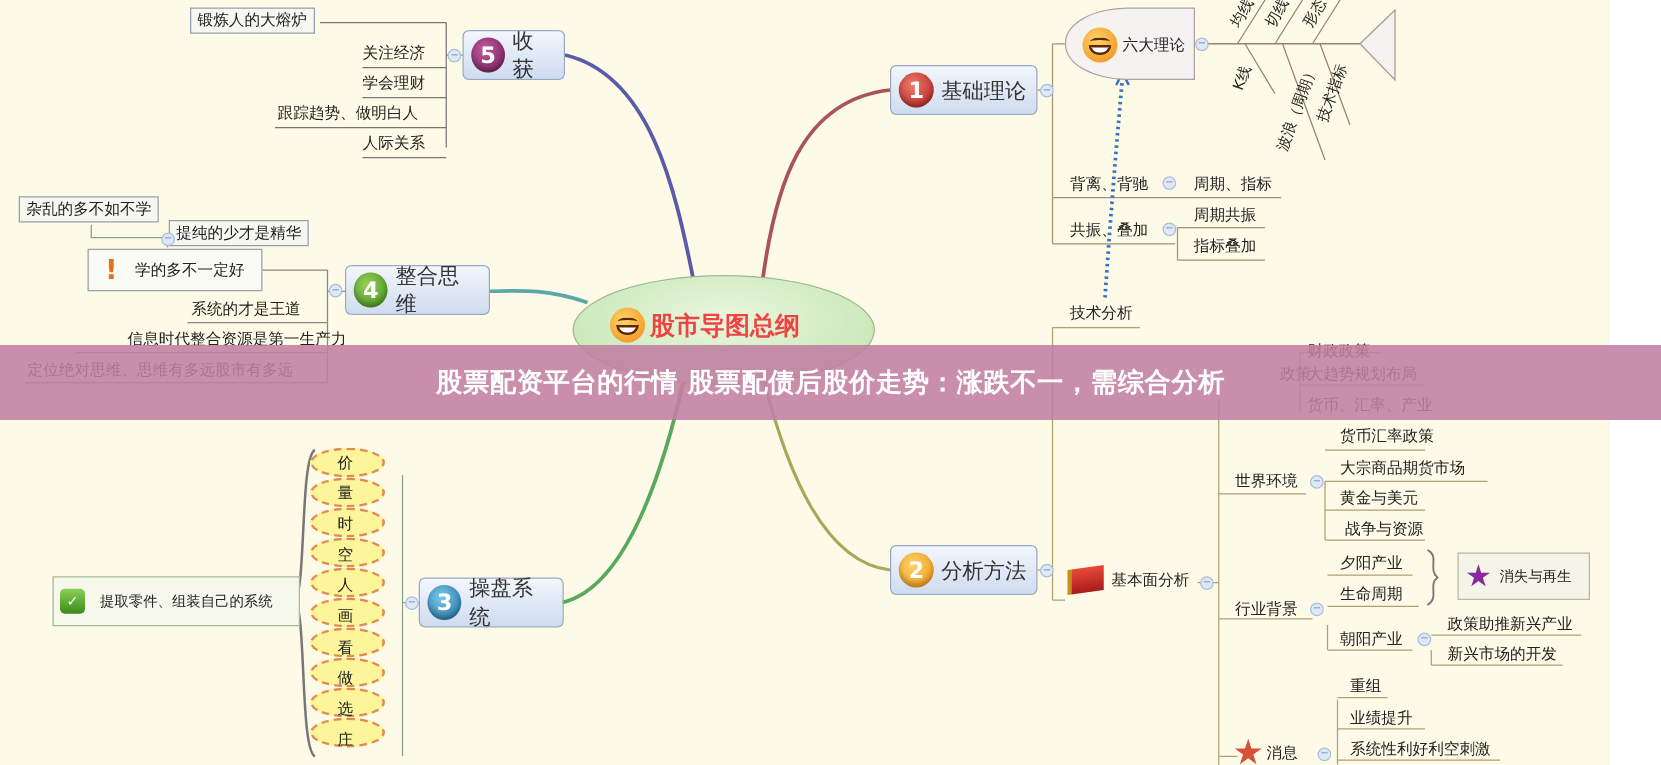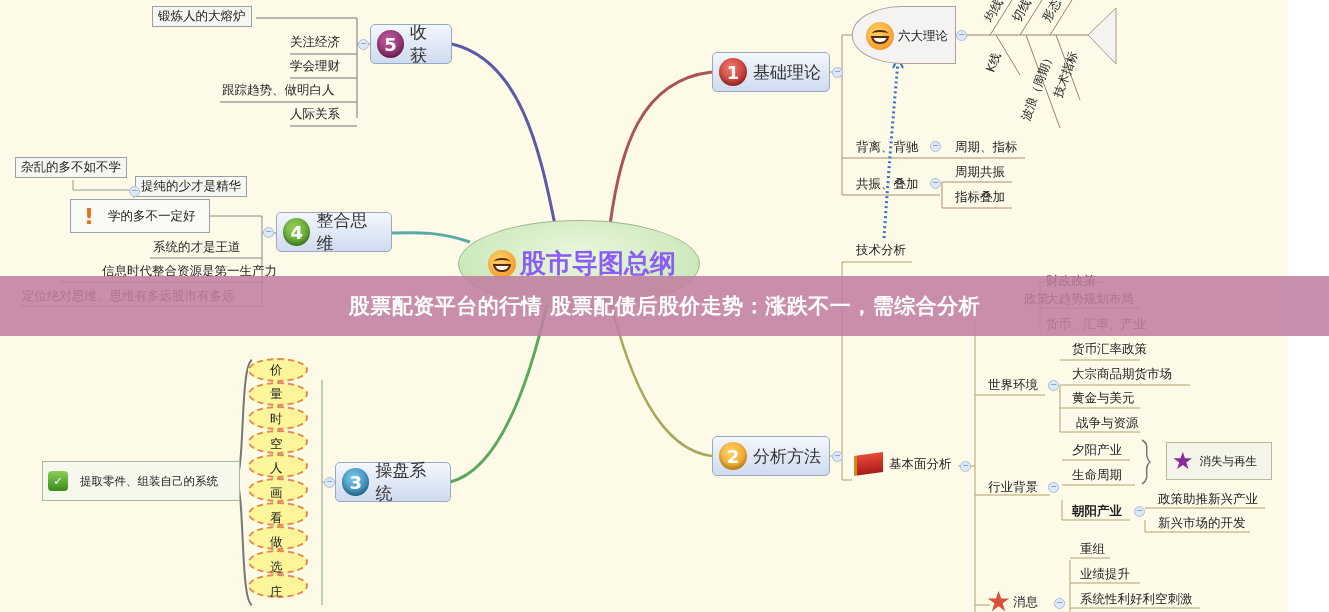--- a/index.html
+++ b/index.html
@@ -12,21 +12,21 @@
   .main-node { position:absolute; height:40px; border:1px solid #97a9c4; border-radius:5px;
     background:linear-gradient(#f3f7fd,#cfdbef); display:flex; align-items:center; padding:0 8px 0 6px;
     font-size:17px; color:#333; box-sizing:border-box; }
   .badge { width:28px; height:28px; border-radius:50%; display:inline-flex; align-items:center; justify-content:center;
     color:#fff; font-weight:bold; font-size:18px; margin-right:6px; box-shadow:inset 0 -3px 4px rgba(0,0,0,.25); }
   .boxed { position:absolute; border:1px solid #9aa0a8; background:#f7f7f2; padding:1px 5px; font-size:12.5px; }
   .collapse { position:absolute; width:9px; height:9px; border-radius:50%; border:1px solid #a9bfdd; background:#dfe8f5;
     font-size:8px; line-height:8px; text-align:center; color:#6a86b4; }
   .center-node { position:absolute; left:458px; top:220px; width:240px; height:86px; border-radius:50%;
     border:1px solid #9db78e; background:radial-gradient(ellipse at 50% 40%, #eaf7dd, #bfe3ae); }
-  .center-label { position:absolute; left:488px; top:246px; font-size:26px; font-weight:bold; color:#8b5cf6; display:flex; align-items:center; }
+  .center-label { position:absolute; left:488px; top:246px; font-size:20px; font-weight:bold; color:#ef4444; display:flex; align-items:flex-end; }
   .smiley { display:inline-block; width:28px; height:28px; border-radius:50%; background:radial-gradient(circle at 40% 35%, #ffd36a, #f08a16);
     position:relative; margin-right:4px; }
   .smiley::before { content:""; position:absolute; left:6px; top:8px; width:16px; height:5px; border-top:2px solid #5a2a00; border-radius:50% 50% 0 0; }
   .smiley::after { content:""; position:absolute; left:5px; top:14px; width:18px; height:8px; background:#fff; border:2px solid #5a2a00; border-radius:0 0 10px 10px; box-sizing:border-box; }
   .scallop { position:absolute; left:248px; width:60px; height:24px; border:2px dashed #e08a56; border-radius:50%; background:#fdf59a; box-sizing:border-box; }
   .op-item { position:absolute; left:270px; width:52px; text-align:left; font-size:12.5px; }
   .banner { position:absolute; left:0; top:276px; width:1329px; height:60px; background:rgba(192,126,162,0.88); }
   .banner-text { position:absolute; left:0; top:276px; width:1329px; height:60px; display:flex; align-items:center; justify-content:center;
     color:#fff; font-weight:bold; font-size:21px; letter-spacing:0.5px; }
 </style>
@@ -185,21 +185,21 @@
 <div class="abs t13" style="left:1076px;top:415px;">战争与资源</div>
 
 <div class="abs t13" style="left:988px;top:479px;">行业背景</div>
 <div class="collapse" style="left:1048px;top:482px;">−</div>
 <div class="abs t13" style="left:1072px;top:442px;">夕阳产业</div>
 <div class="abs t13" style="left:1072px;top:467px;">生命周期</div>
 <div class="boxed" style="left:1166px;top:442px;width:94px;height:34px;display:flex;align-items:center;border-color:#b8b8a0;background:#f4f4e8;font-size:11.5px;">
   <span style="color:#8a2a9a;font-size:24px;margin-right:6px;">★</span>
   <span>消失与再生</span>
 </div>
-<div class="abs t13" style="left:1072px;top:503px;font-weight:bold;">朝阳产业</div>
+<div class="abs t13" style="left:1072px;top:503px;">朝阳产业</div>
 <div class="collapse" style="left:1134px;top:506px;">−</div>
 <div class="abs t13" style="left:1158px;top:491px;">政策助推新兴产业</div>
 <div class="abs t13" style="left:1158px;top:515px;">新兴市场的开发</div>
 
 <div class="abs t13" style="left:986px;top:590px;display:flex;align-items:center;">
   <span style="color:#d8503a;font-size:28px;margin-right:2px;line-height:24px;">★</span>
   <span>消息</span>
 </div>
 <div class="collapse" style="left:1054px;top:598px;">−</div>
 <div class="abs t13" style="left:1080px;top:541px;">重组</div>

